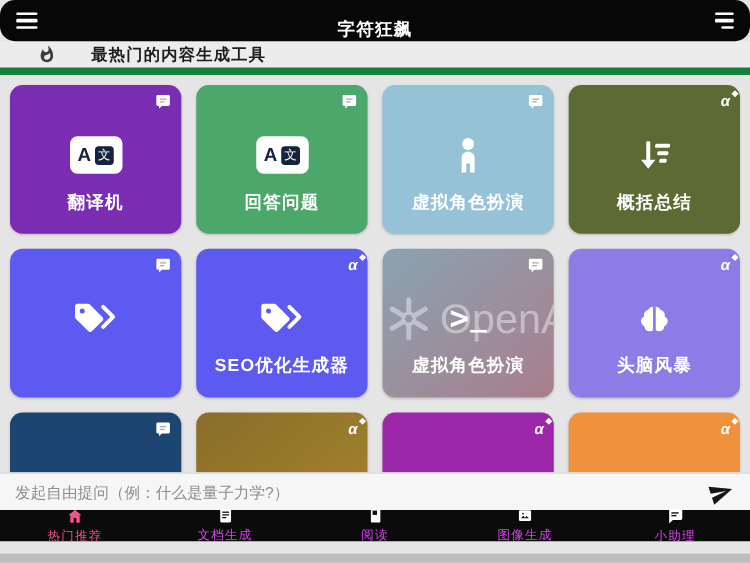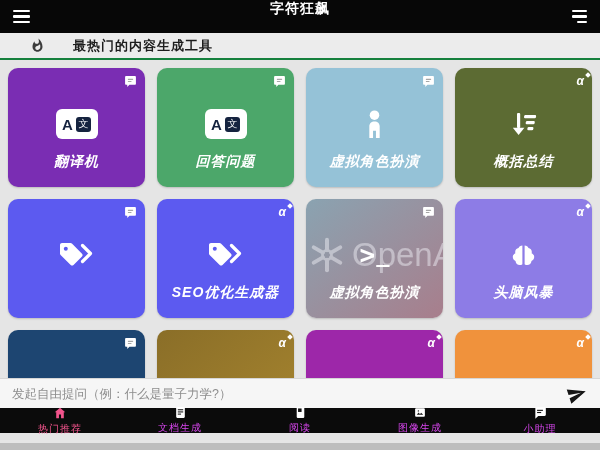--- a/index.html
+++ b/index.html
@@ -2,50 +2,50 @@
 <html><head>
 <meta charset="utf-8">
 <style>
   * { margin:0; padding:0; box-sizing:border-box; }
   html,body { width:600px; height:450px; }
   body { font-family:"Liberation Sans","DejaVu Sans",sans-serif; background:#9e9e9e; }
   .app { position:relative; width:600px; height:450px; background:#e5e5e5; overflow:hidden; }
 
   
   .header { position:absolute; top:0; left:0; right:0; height:33px; background:#070707;
-            display:flex; align-items:flex-start; justify-content:center; z-index:5; }
+            display:flex; align-items:flex-end; justify-content:center; z-index:5;border-radius:12px; }
   .header-title { color:#fff; font-size:14px; font-weight:bold; letter-spacing:1px; }
   .menu-icon { position:absolute; left:13px; top:10px; cursor:pointer; }
   .menu-icon span { display:block; width:17px; height:2.4px; background:#fff; border-radius:1px; margin-bottom:3px; }
   .list-icon { position:absolute; right:13px; top:10px; cursor:pointer; }
   .list-icon span { display:block; height:2.4px; background:#fff; border-radius:1px; margin-bottom:3px; margin-left:auto; }
   .list-icon span:nth-child(1){ width:15px; }
   .list-icon span:nth-child(2){ width:15px; }
   .list-icon span:nth-child(3){ width:10px; }
 
   
   .section-bar { position:absolute; top:33px; left:0; right:0; height:27px; background:#ececec;
-                 border-bottom:2px solid #15803d; display:flex; align-items:center; padding-left:30px; }
+                 border-bottom:6px solid #15803d; display:flex; align-items:center; padding-left:30px; }
   .flame { width:15px; height:15px; flex:0 0 auto; }
   .section-title { margin-left:28px; font-size:13px; font-weight:bold; color:#1d1d1d; letter-spacing:1px; }
 
   
   .content { position:absolute; top:60px; left:0; width:600px; height:318px; overflow:hidden; }
   .grid { display:grid; grid-template-columns:repeat(4,1fr); gap:12px; padding:8px; }
   .card { height:119px; border-radius:10px; position:relative; overflow:hidden; cursor:pointer;
           box-shadow:0 1px 2px rgba(0,0,0,.18); }
   .badge { position:absolute; top:7px; right:8px; color:#fff; line-height:0; }
   .alpha-badge { position:relative; display:inline-block; color:#fff; font-size:12px; line-height:12px;
                  font-weight:bold; font-style:italic; }
   .alpha-badge i { position:absolute; top:-2px; right:-6px; width:4px; height:4px; background:#fff;
                    transform:rotate(45deg); }
   .center-icon { position:absolute; top:33px; left:0; right:0; height:46px;
                  display:flex; align-items:center; justify-content:center; }
   .card-label { position:absolute; bottom:16px; left:0; right:0; text-align:center; color:#fff;
-                font-size:14px; font-weight:bold; letter-spacing:1px; z-index:2;font-style:italic; }
+                font-size:14px; font-weight:bold; letter-spacing:1px; z-index:2; }
   .icon-translate { width:42px; height:30px; background:#fff; border-radius:6px;
                     display:flex; align-items:center; justify-content:center; gap:3px; }
   .icon-translate .ta { color:#15233f; font-weight:bold; font-size:15px; }
   .icon-translate .tchip { width:15px; height:15px; background:#15233f; color:#fff; border-radius:3px;
                            font-size:10px; display:flex; align-items:center; justify-content:center; }
   .icon-terminal { color:#fff; font-family:"DejaVu Sans Mono",monospace; font-weight:bold;
                    display:flex; align-items:flex-end; z-index:2; position:relative; }
   .icon-terminal .gt { font-size:26px; line-height:0.9; }
   .icon-terminal .us { font-size:22px; margin-left:1px; line-height:1.1; }
   .watermark { position:absolute; top:50%; left:1px; transform:translateY(-60%); display:flex;

